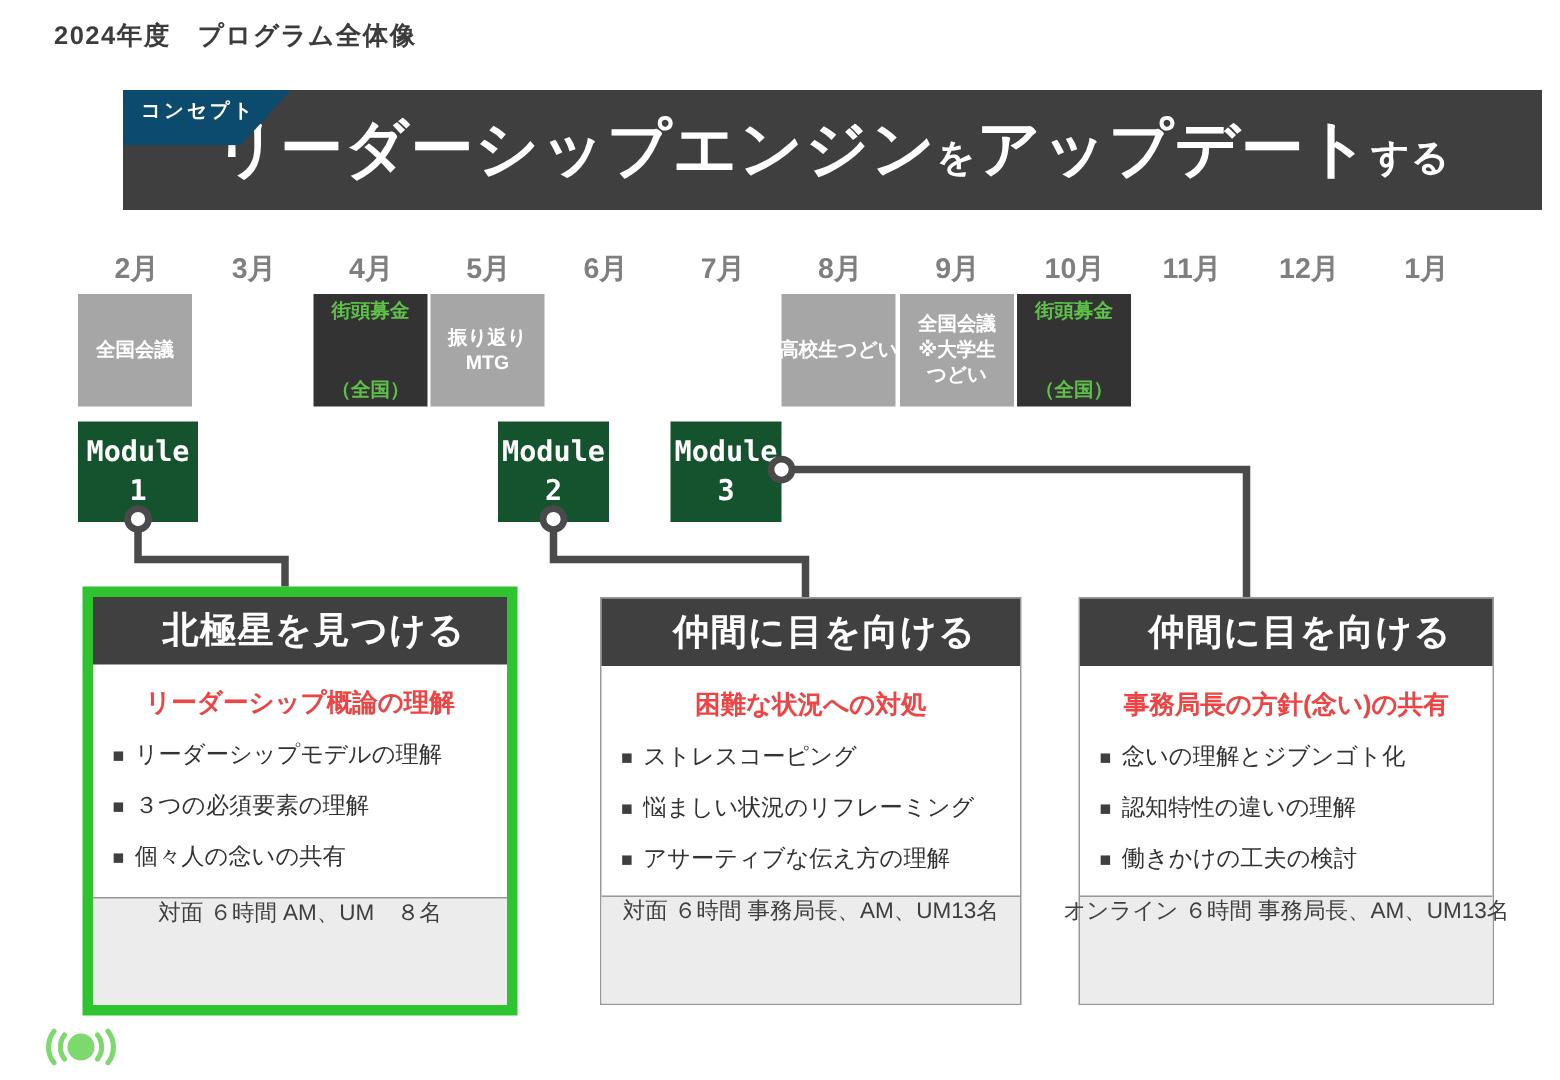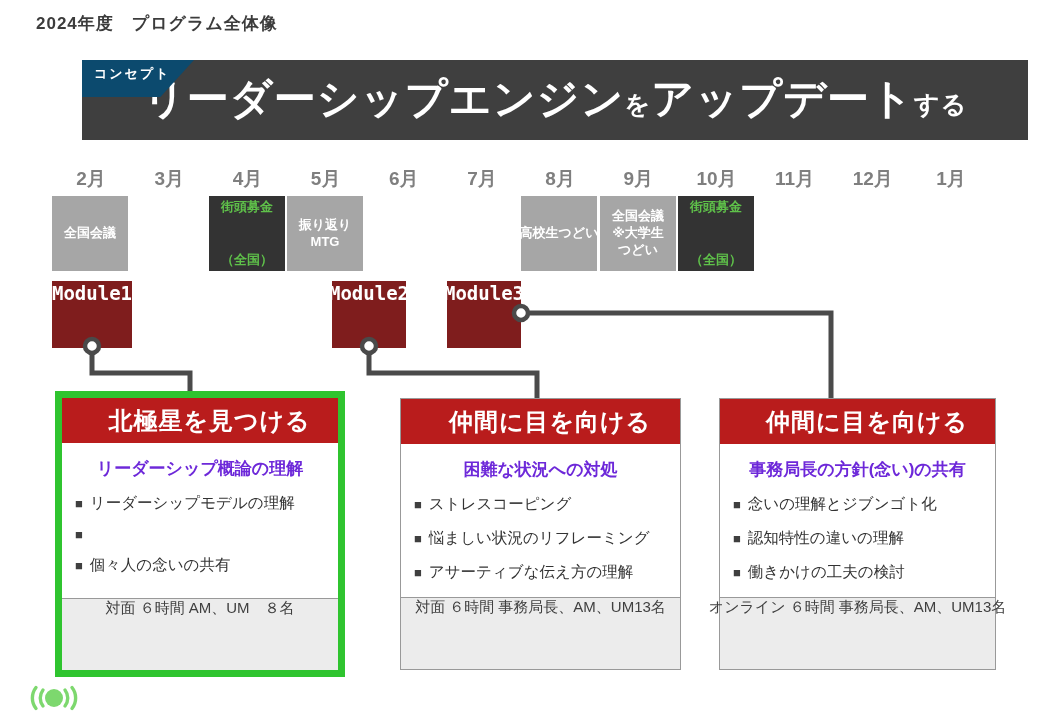--- a/index.html
+++ b/index.html
@@ -48,46 +48,46 @@
   .event.dark { background:#333333; color:#5fc14a;gap:36px; }
   .ev-0 { left:52px; }
   .ev-1 { left:209px; }
   .ev-2 { left:287px; }
   .ev-3 { left:521px; }
   .ev-4 { left:600px; }
   .ev-5 { left:678px; }
 
   
   .module {
-    position:absolute; top:281px; height:67px; background:#7f1d1d;
+    position:absolute; top:281px; height:67px; background:#14532d;
     color:#ffffff; font-family:"DejaVu Sans Mono","Liberation Mono",monospace;
     font-weight:bold; font-size:19px; line-height:1.35; text-align:center;
-    display:flex; flex-direction:row; justify-content:center;
+    display:flex; flex-direction:column; justify-content:center;
   }
   .mod-1 { left:52px;  width:80px; }
   .mod-2 { left:332px; width:74px; }
   .mod-3 { left:447px; width:74px; }
 
   .connectors { position:absolute; left:0; top:0; width:1040px; height:720px; pointer-events:none; }
 
   
   .card { position:absolute; background:#ffffff; }
   .card-highlight { left:55px; top:391px; width:290px; height:286px; border:7px solid #2fc42f; }
   .card-plain2 { left:400px; top:398px; width:281px; height:272px; border:1px solid #999999; }
   .card-plain3 { left:719px; top:398px; width:277px; height:272px; border:1px solid #999999; }
 
   .card-header {
-    height:45px; background:#b91c1c; color:#ffffff;
+    height:45px; background:#404040; color:#ffffff;
     font-size:24px; font-weight:bold; text-align:center; line-height:45px; letter-spacing:1px;
     white-space:nowrap;
     padding-left:19px;
   }
   .card-body { padding:8px 13px 0; }
   .card-subtitle {
-    font-size:17px; font-weight:bold; color:#6d28d9; text-align:center; margin:6px 0 10px;
+    font-size:17px; font-weight:bold; color:#ef4444; text-align:center; margin:6px 0 10px;
     white-space:nowrap;
   }
   .bullet {
     font-size:15.5px; color:#333333; margin:13px 0;
     display:flex; align-items:center; gap:7px; white-space:nowrap;
   }
   .bullet-marker { font-size:13px; color:#3f3f3f; }
   .card-footer {
     position:absolute; left:0; right:0; bottom:0; height:72px;
     background:#ececec; border-top:1px solid #999999;
@@ -173,20 +173,21 @@
 <div class="card card-highlight">
   <div class="card-header">北極星を見つける</div>
   <div class="card-body">
     <div class="card-subtitle">リーダーシップ概論の理解</div>
     <div class="bullet">
       <span class="bullet-marker">■</span>
       <span>リーダーシップモデルの理解</span>
     </div>
     <div class="bullet">
       <span class="bullet-marker">■</span>
+      <span>３つの必須要素の理解</span>
     </div>
     <div class="bullet">
       <span class="bullet-marker">■</span>
       <span>個々人の念いの共有</span>
     </div>
   </div>
   <div class="card-footer">
     <span>対面 ６時間</span>
     <span>AM、UM　８名</span>
   </div>

